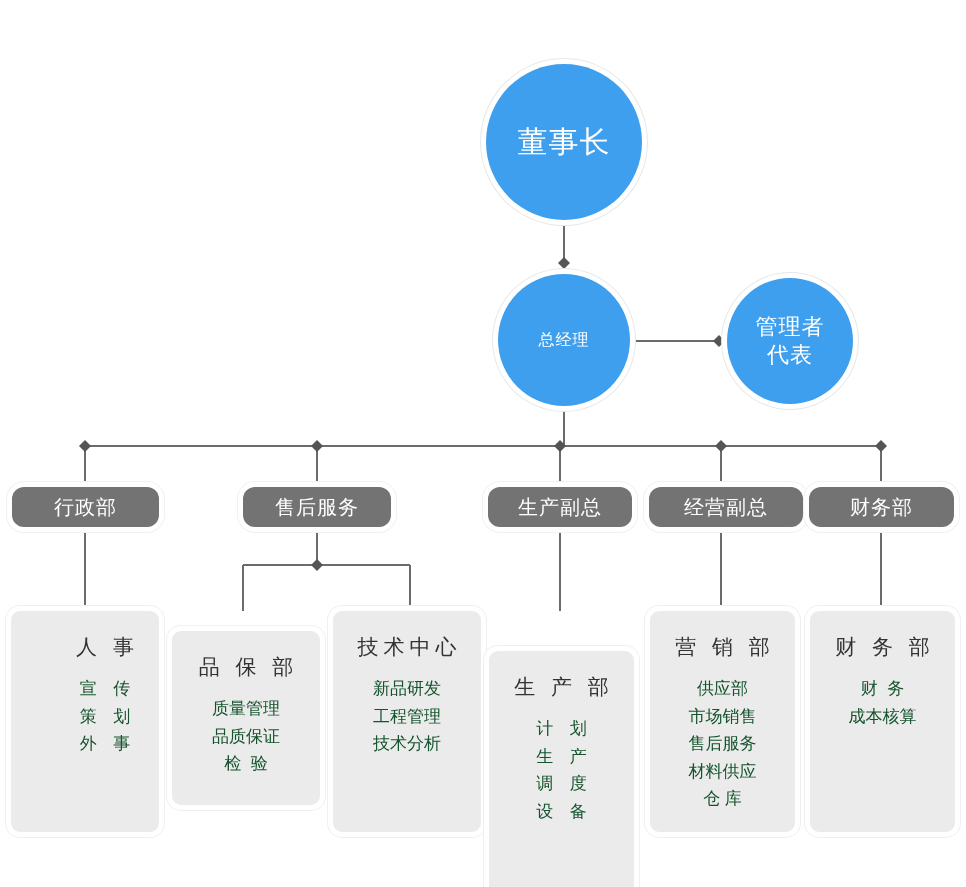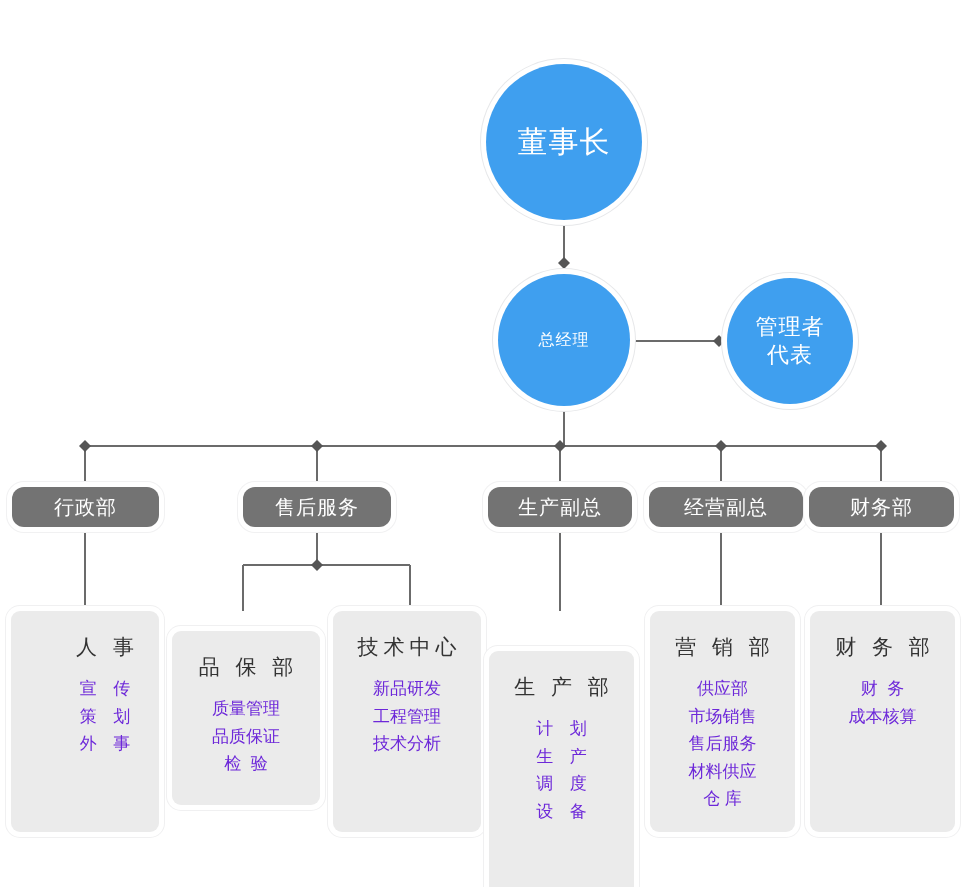--- a/index.html
+++ b/index.html
@@ -88,21 +88,21 @@
     font-size:21px;
     letter-spacing:5px;
     text-indent:5px;
     color:#333333;
     margin-bottom:14px;
     white-space:nowrap;
   }
   .panel .p-list{
     font-size:17px;
     line-height:1.62;
-    color:#6d28d9;
+    color:#14532d;
   }
   .panel .p-item{white-space:nowrap;}
   .panel .p-item.spaced{letter-spacing:6px;text-indent:6px;}
 </style>
 </head>
 <body>
 
 <div id="chart">
 
   <svg id="lines" viewBox="0 0 966 887" width="966" height="887">

